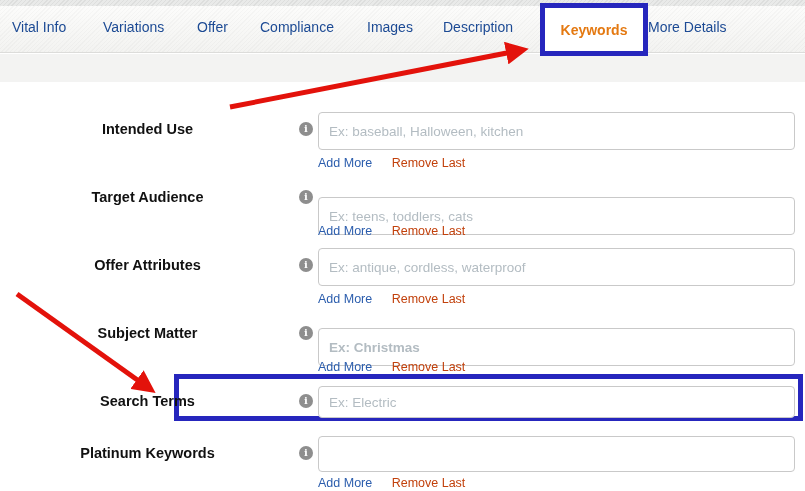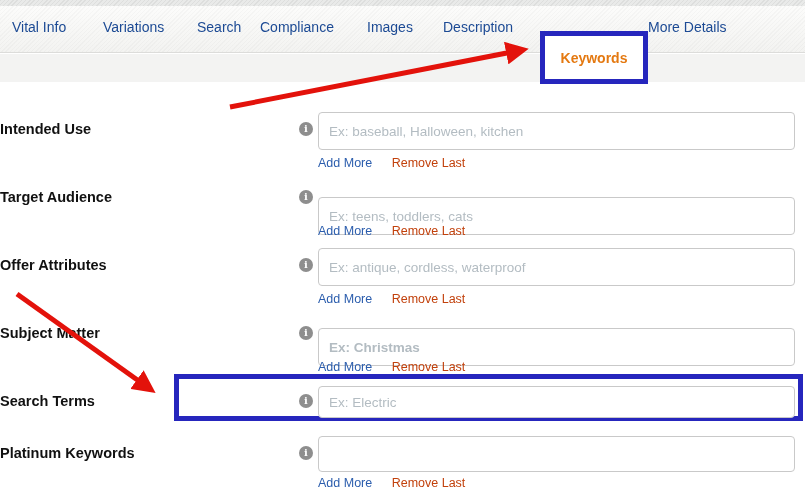--- a/index.html
+++ b/index.html
@@ -25,30 +25,30 @@
     position:absolute; left:0; top:54px; width:805px; height:28px;
     background:#f3f3f2;
   }
   .tab {
     position:absolute; top:13px; font-size:14px; color:#1c4a94; cursor:pointer;
     white-space:nowrap;
   }
   .active-tab-box {
     position:absolute; left:540px; top:3px; width:108px; height:53px;
     background:#fff; border:5px solid #2626bd; z-index:5;
-    display:flex; align-items:center; justify-content:center;margin-top:28px;
+    display:flex; align-items:center; justify-content:center;
   }
   .active-tab-box .tab-label {
     font-size:14px; font-weight:bold; color:#e47911; cursor:pointer;
   }
 
   
   .form-area { position:absolute; left:0; top:82px; width:805px; height:409px; background:#fff; }
   .f-label {
-    position:absolute; left:0; width:295px; text-align:left;
+    position:absolute; left:0; width:295px; text-align:center;
     font-size:14.5px; font-weight:bold; color:#111; white-space:nowrap;
   }
   .info-icon {
     position:absolute; left:299px; width:14px; height:14px; border-radius:50%;
     background:#8e8e8e; color:#fff; font-size:10px; font-weight:bold;
     font-family:"DejaVu Serif","Liberation Serif",serif;
     text-align:center; line-height:14px; cursor:pointer;
   }
   .f-input {
     position:absolute; left:318px; width:477px; height:38px;
@@ -71,21 +71,21 @@
 </style>
 </head>
 <body>
 
 <div id="stage">
 
   <div class="top-strip"></div>
   <div class="tabbar">
     <span class="tab" style="left:12px">Vital Info</span>
     <span class="tab" style="left:103px">Variations</span>
-    <span class="tab" style="left:197px">Search</span>
+    <span class="tab" style="left:197px">Offer</span>
     <span class="tab" style="left:260px">Compliance</span>
     <span class="tab" style="left:367px">Images</span>
     <span class="tab" style="left:443px">Description</span>
     <span class="tab" style="left:648px">More Details</span>
   </div>
   <div class="gray-band"></div>
   <div class="active-tab-box">
     <span class="tab-label">Keywords</span>
   </div>
 

